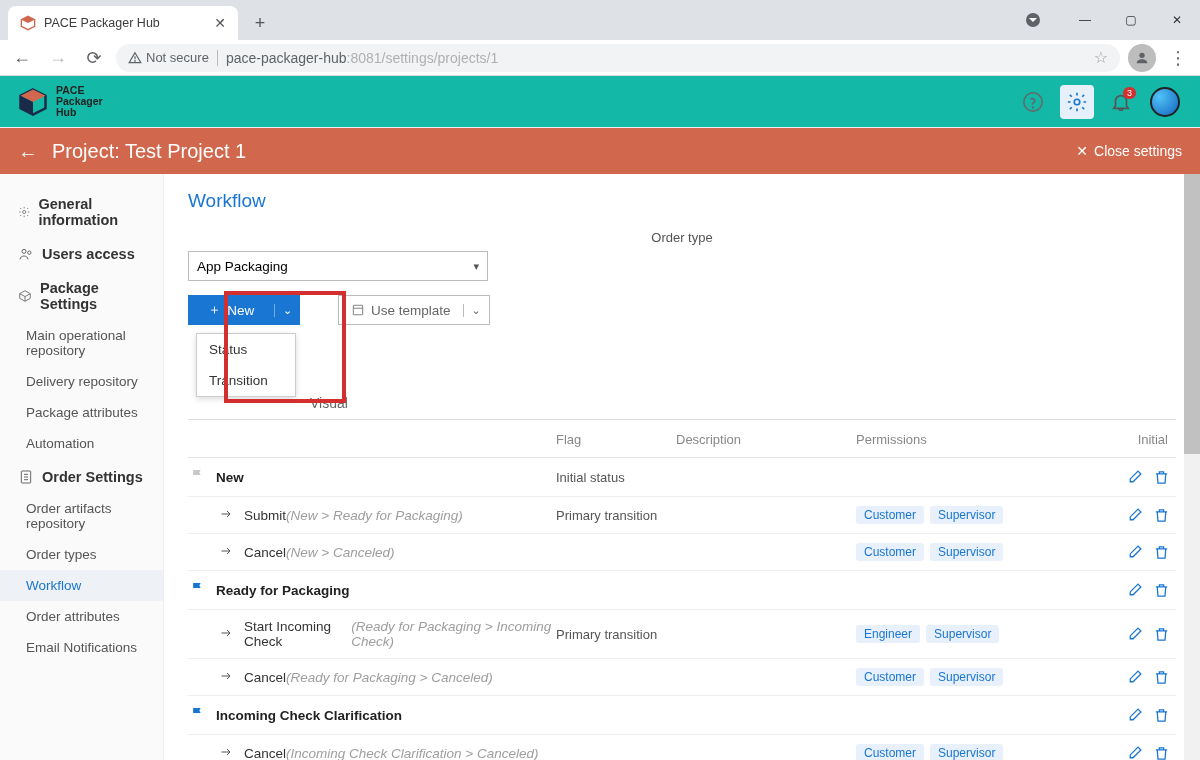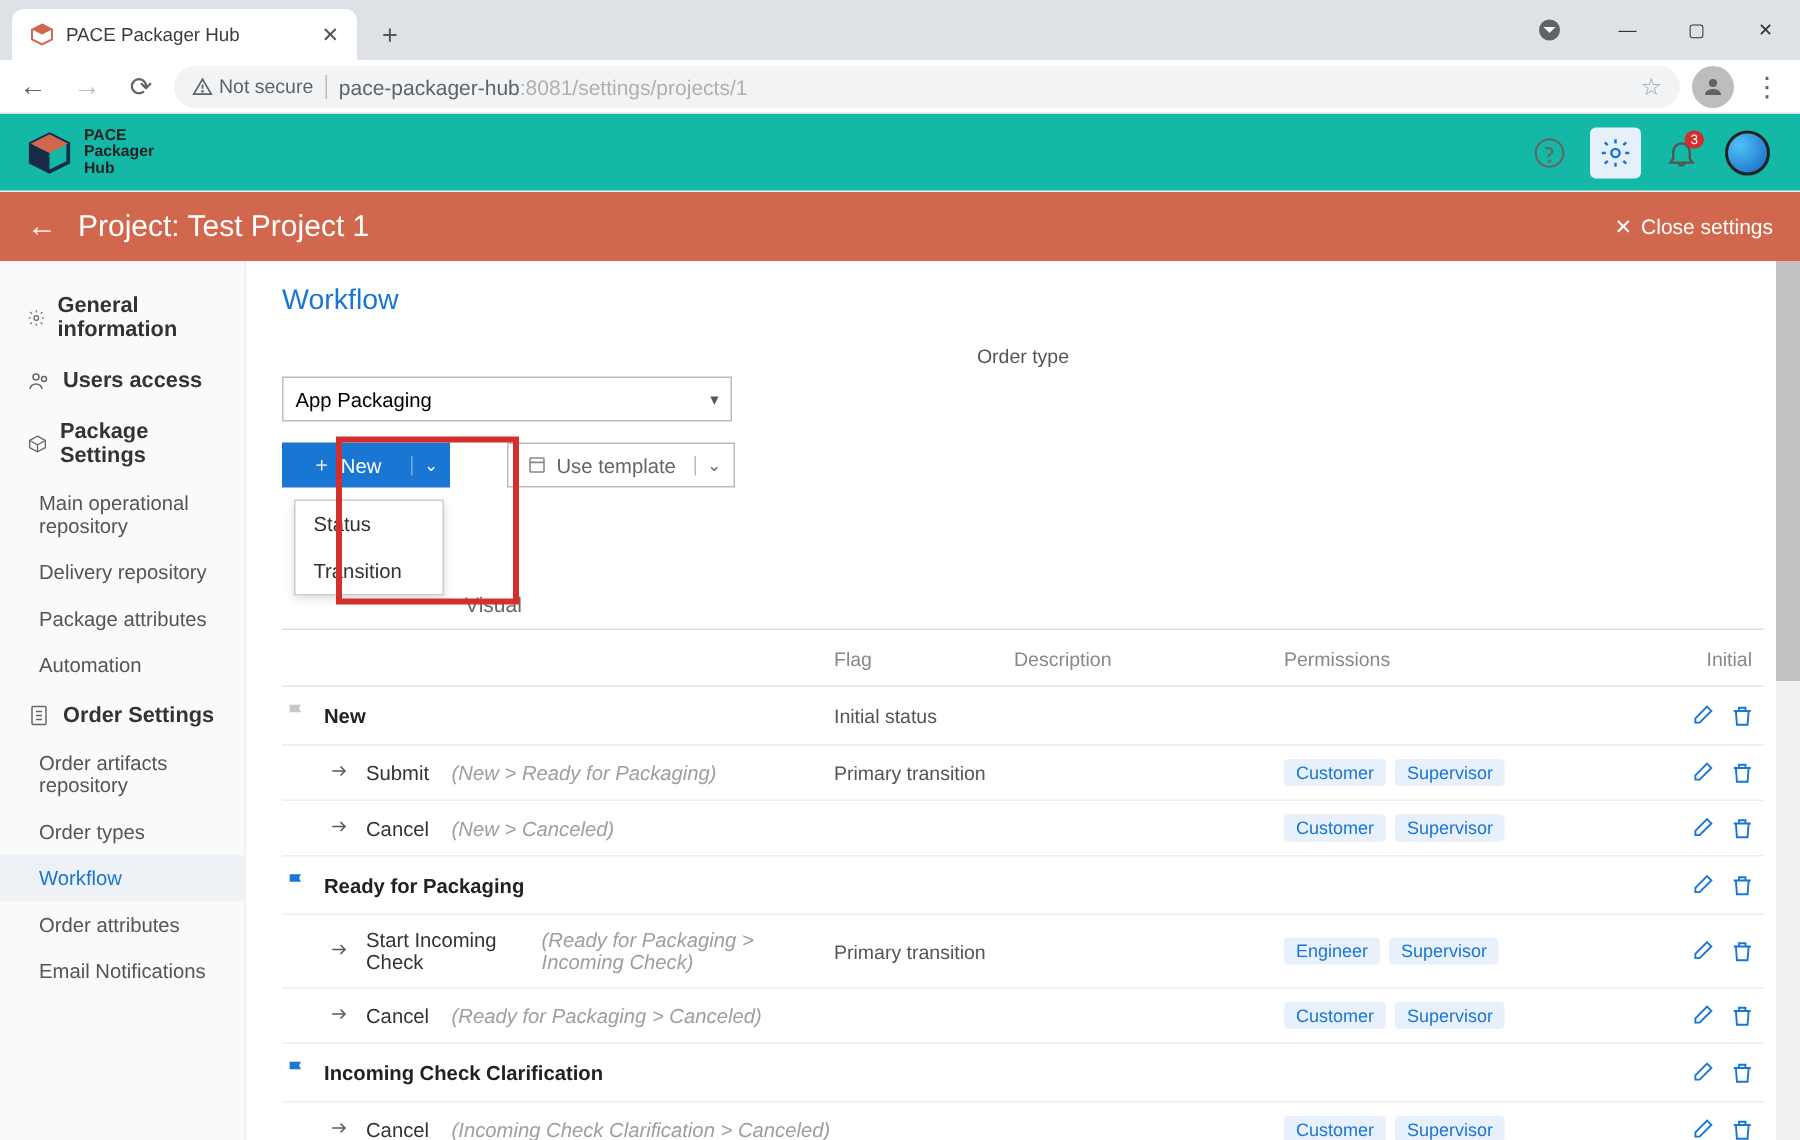--- a/index.html
+++ b/index.html
@@ -86,21 +86,21 @@
   .col-act { flex:1; text-align:right; padding-right:8px;}
 
   .status-row { display:flex; align-items:center; padding:10px 0; border-bottom:1px solid #eee; font-size:13.5px;}
   .status-row .flag-ic { width:18px; margin-right:8px; margin-left:2px;}
   .status-row .name { font-weight:700; color:#222;}
   .status-row.blue .flag-ic svg { fill:#1976d2;}
   .status-row.grey .flag-ic svg { fill:#c0c0c0;}
   .trans-row { display:flex; align-items:center; padding:9px 0; border-bottom:1px solid #eee; font-size:13.5px; color:#333;}
   .trans-row .arrow { margin-left:30px; margin-right:10px; color:#555;}
   .trans-row .tname { color:#333;}
-  .trans-row .tpath { color:#9e9e9e; font-style:italic; margin-left:15px;}
+  .trans-row .tpath { color:#9e9e9e; font-style:italic; margin-left:0;}
   .row-flag { width:120px; font-size:13px; color:#555;}
   .row-desc { width:180px;}
   .row-perm { width:180px; display:flex; gap:6px; flex-wrap:wrap;}
   .pill { background:#e8f0fb; color:#1976d2; font-size:12px; padding:2px 8px; border-radius:3px;}
   .row-act { flex:1; display:flex; justify-content:flex-end; gap:10px; padding-right:6px;}
   .row-act svg { width:17px; height:17px; stroke:#1976d2; fill:none; stroke-width:1.8; cursor:pointer;}
   .row-name-wrap { width:368px; display:flex; align-items:center;}
 
   .scrollbar { position:absolute; right:0; top:0; bottom:0; width:16px; background:#f1f1f1;}
   .scroll-thumb { position:absolute; top:0; width:100%; height:280px; background:#c1c1c1;}

